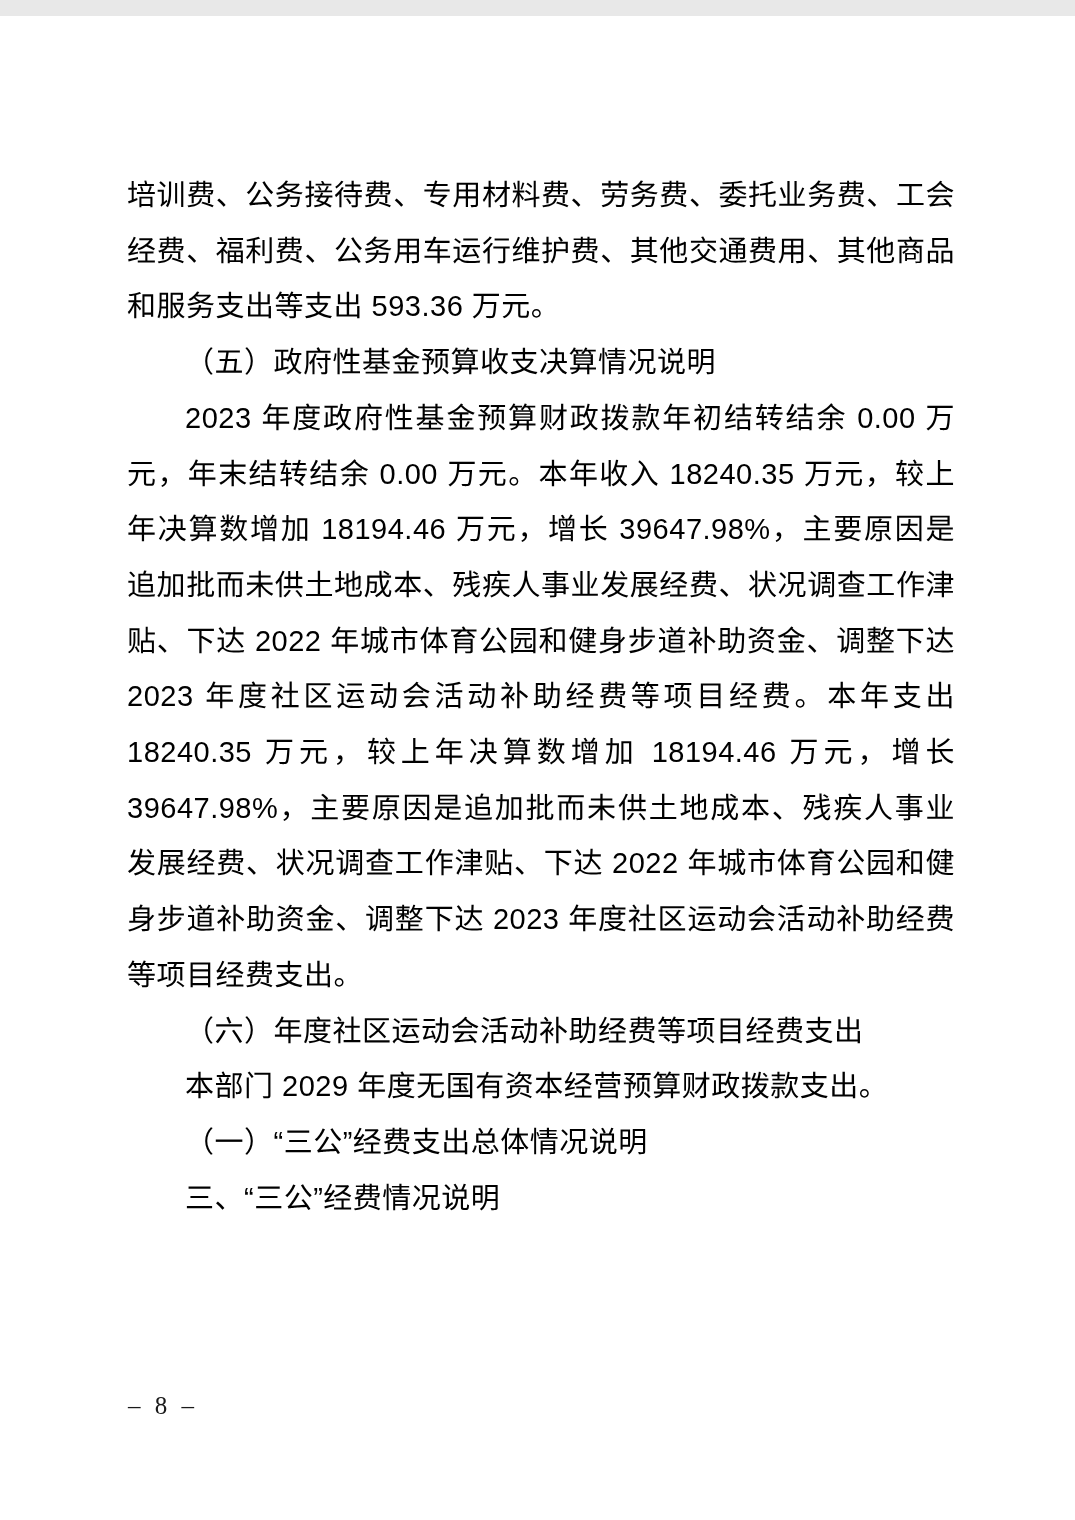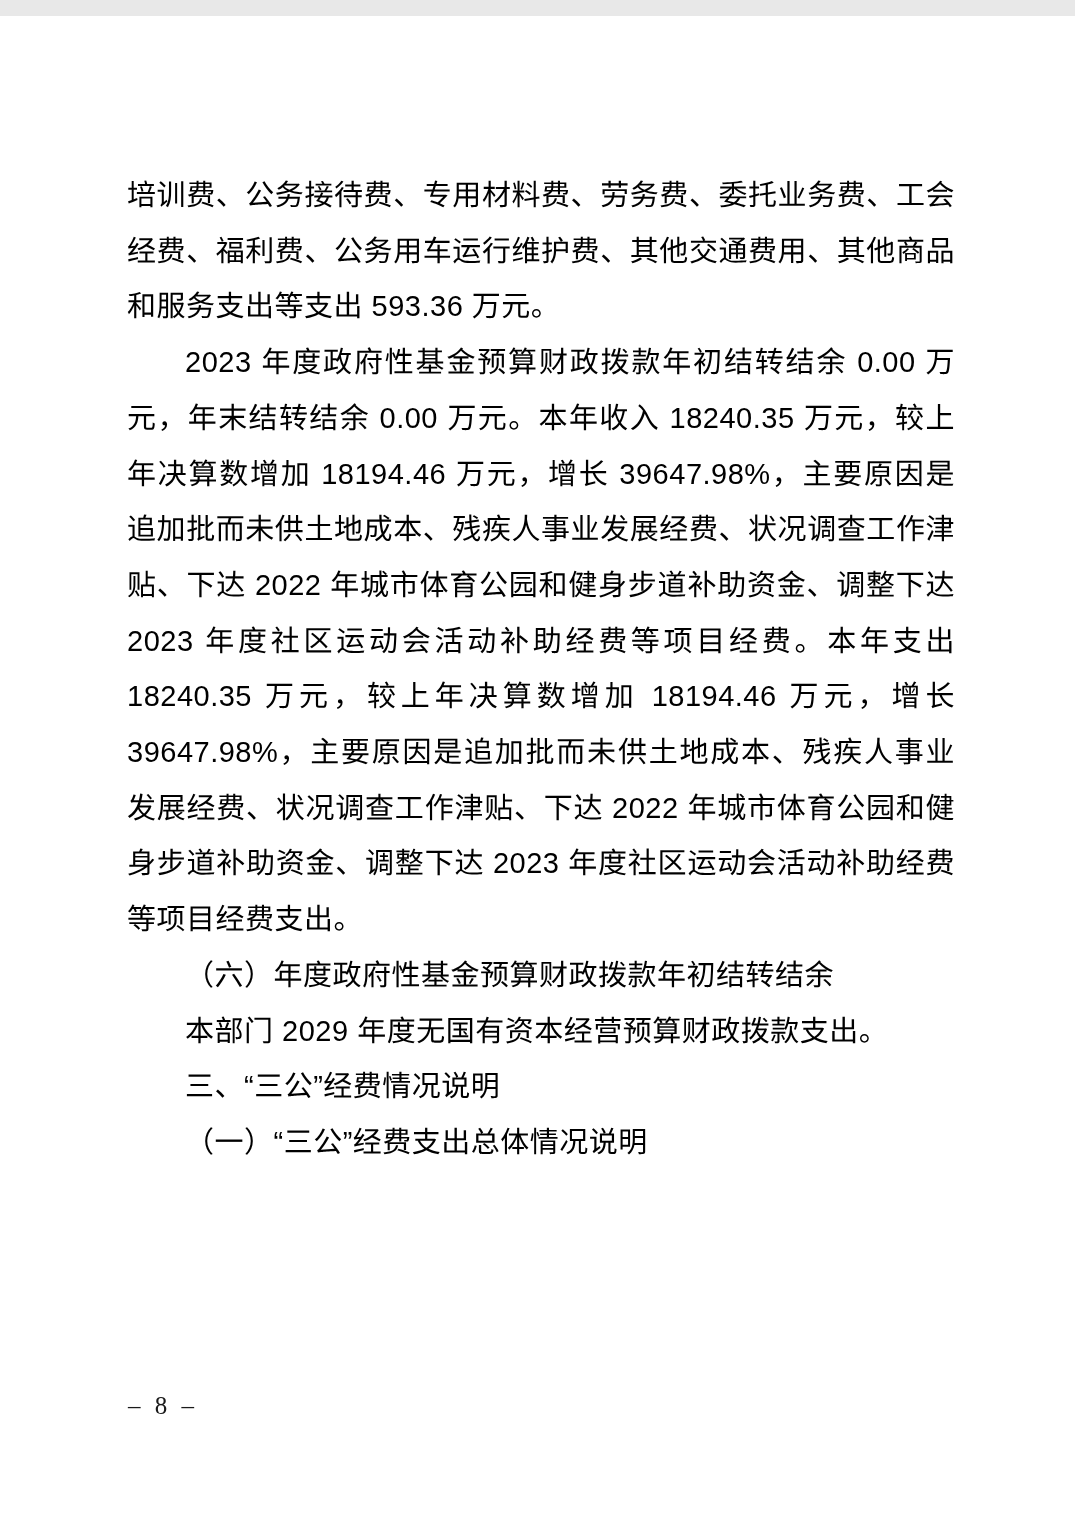--- a/index.html
+++ b/index.html
@@ -45,21 +45,22 @@
     font-size: 25px;
     word-spacing: 8px;
   }
 </style>
 </head>
 <body>
 
 <div class="page">
   <div class="content">
     <p class="flush">培训费、公务接待费、专用材料费、劳务费、委托业务费、工会经费、福利费、公务用车运行维护费、其他交通费用、其他商品和服务支出等支出 593.36 万元。</p>
+    <p>（五）政府性基金预算收支决算情况说明</p>
     <p>2023 年度政府性基金预算财政拨款年初结转结余 0.00 万元，年末结转结余 0.00 万元。本年收入 18240.35 万元，较上年决算数增加 18194.46 万元，增长 39647.98%，主要原因是追加批而未供土地成本、残疾人事业发展经费、状况调查工作津贴、下达 2022 年城市体育公园和健身步道补助资金、调整下达 2023 年度社区运动会活动补助经费等项目经费。本年支出 18240.35 万元，较上年决算数增加 18194.46 万元，增长 39647.98%，主要原因是追加批而未供土地成本、残疾人事业发展经费、状况调查工作津贴、下达 2022 年城市体育公园和健身步道补助资金、调整下达 2023 年度社区运动会活动补助经费等项目经费支出。</p>
-    <p>（六）年度政府性基金预算财政拨款年初结转结余</p>
+    <p>（六）年度社区运动会活动补助经费等项目经费支出</p>
     <p>本部门 2029 年度无国有资本经营预算财政拨款支出。</p>
+    <p>（一）“三公”经费支出总体情况说明</p>
     <p>三、“三公”经费情况说明</p>
-    <p>（一）“三公”经费支出总体情况说明</p>
   </div>
 
   <div class="page-footer">– 8 –</div>
 </div>
 
 </body></html>

